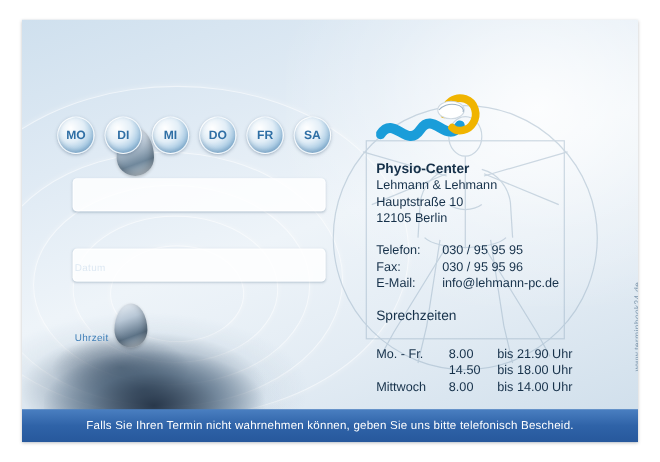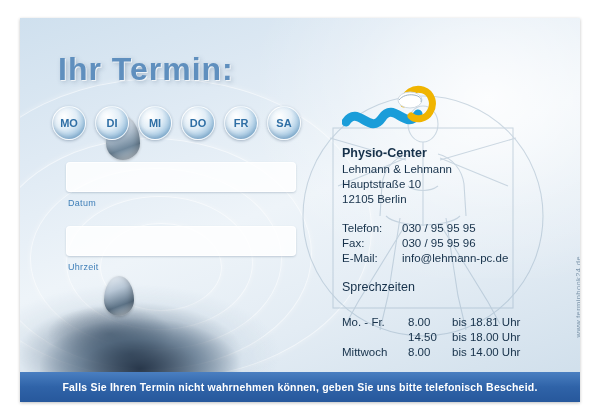--- a/index.html
+++ b/index.html
@@ -130,20 +130,21 @@
     box-shadow: 0 1px 2px rgba(60,90,120,0.25);
   }
   #field-datum { left: 46px; top: 144px; width: 228px; }
   #field-uhrzeit { left: 46px; top: 208px; width: 228px; }
 
   .field-label {
     position: absolute;
     font-size: 9px;
     color: #3f7fb8;
     letter-spacing: 0.3px;
+    margin-top: 40px;
   }
   #label-datum { left: 48px; top: 180px; }
   #label-uhrzeit { left: 48px; top: 244px; }
 
   
   .logo {
     position: absolute;
     left: 322px; top: 66px;
     width: 112px; height: 58px;
   }
@@ -188,21 +189,20 @@
   
   .footer {
     position: absolute;
     left: 0; bottom: 0;
     width: 100%;
     height: 30px;
     background: linear-gradient(180deg, #4a7fc1 0%, #2f63a8 50%, #27589c 100%);
     display: flex;
     align-items: center;
     justify-content: center;
-    font-weight: bold;
   }
   .footer span {
     color: #ffffff;
     font-size: 10.5px;
     letter-spacing: 0.2px;
   }
 </style>
 </head>
 <body>
 
@@ -236,21 +236,20 @@
       <path d="M152 94 L228 72"></path>
       <path d="M112 152 L100 230 L92 264"></path>
       <path d="M158 152 L170 230 L178 264"></path>
       <path d="M118 158 L70 236 L58 258"></path>
       <path d="M152 158 L200 236 L212 258"></path>
       <path d="M98 150 C110 162 160 162 172 150"></path>
       <path d="M120 120 C128 126 142 126 150 120"></path>
     </g>
   </svg>
 
-  <div class="headline">Ihr Termin:</div>
 
   <div class="days">
     <div class="day">MO</div>
     <div class="day">DI</div>
     <div class="day">MI</div>
     <div class="day">DO</div>
     <div class="day">FR</div>
     <div class="day">SA</div>
   </div>
 
@@ -288,21 +287,21 @@
         <div class="k">E-Mail:</div>
         <div class="v">info@lehmann-pc.de</div>
       </div>
     </div>
 
     <div>
       <div class="sprech-title">Sprechzeiten</div>
       <div class="srow">
         <div class="d">Mo. - Fr.</div>
         <div class="t1">8.00</div>
-        <div class="t2">bis 18.81 Uhr</div>
+        <div class="t2">bis 21.90 Uhr</div>
       </div>
       <div class="srow">
         <div class="d"></div>
         <div class="t1">14.50</div>
         <div class="t2">bis 18.00 Uhr</div>
       </div>
       <div class="srow">
         <div class="d">Mittwoch</div>
         <div class="t1">8.00</div>
         <div class="t2">bis 14.00 Uhr</div>

